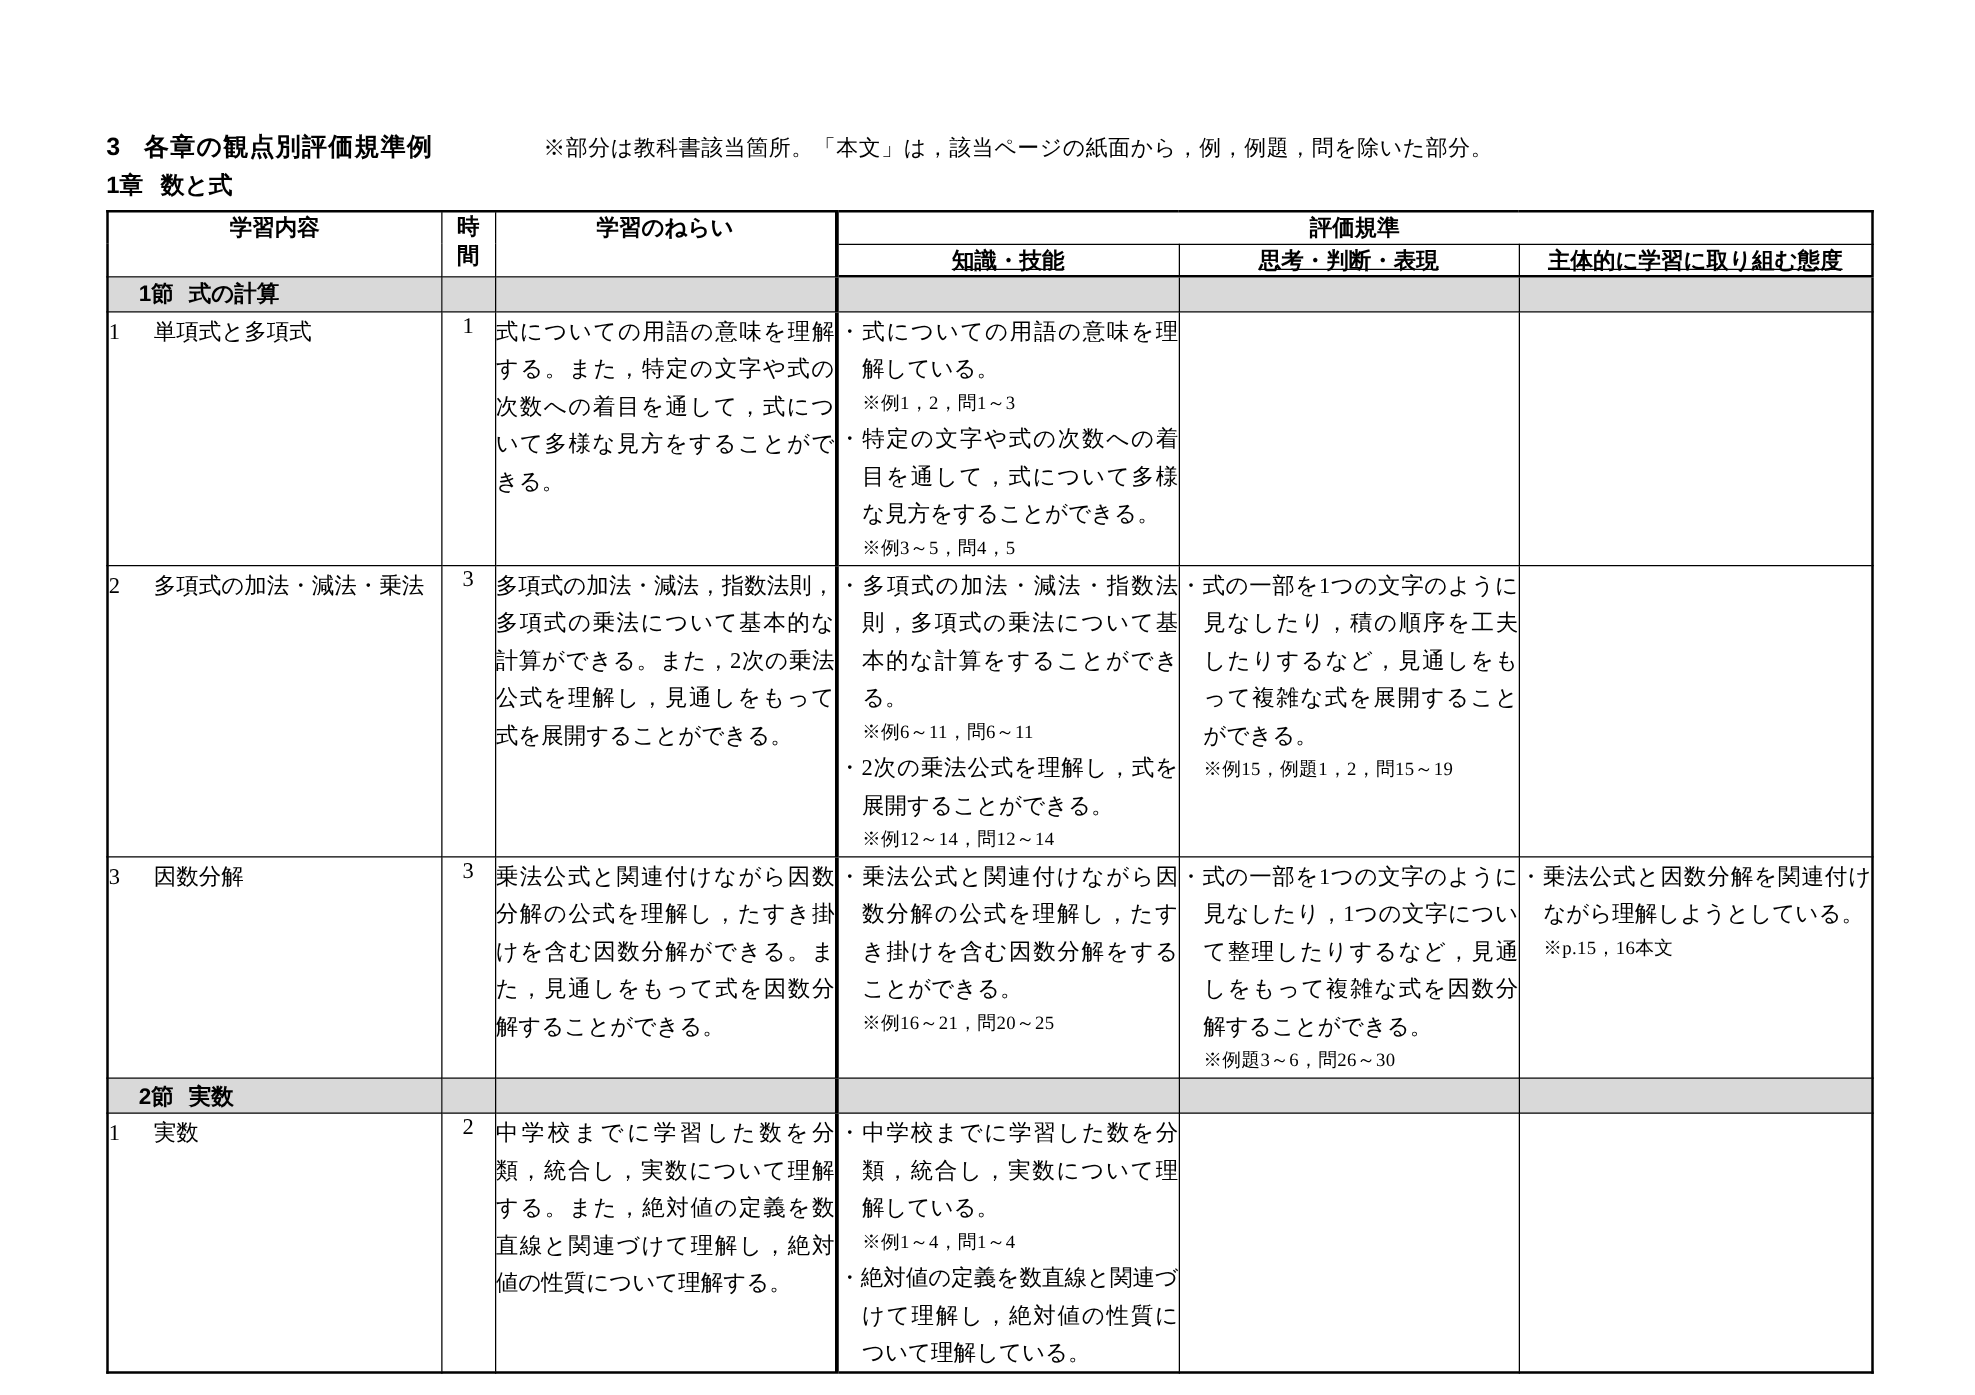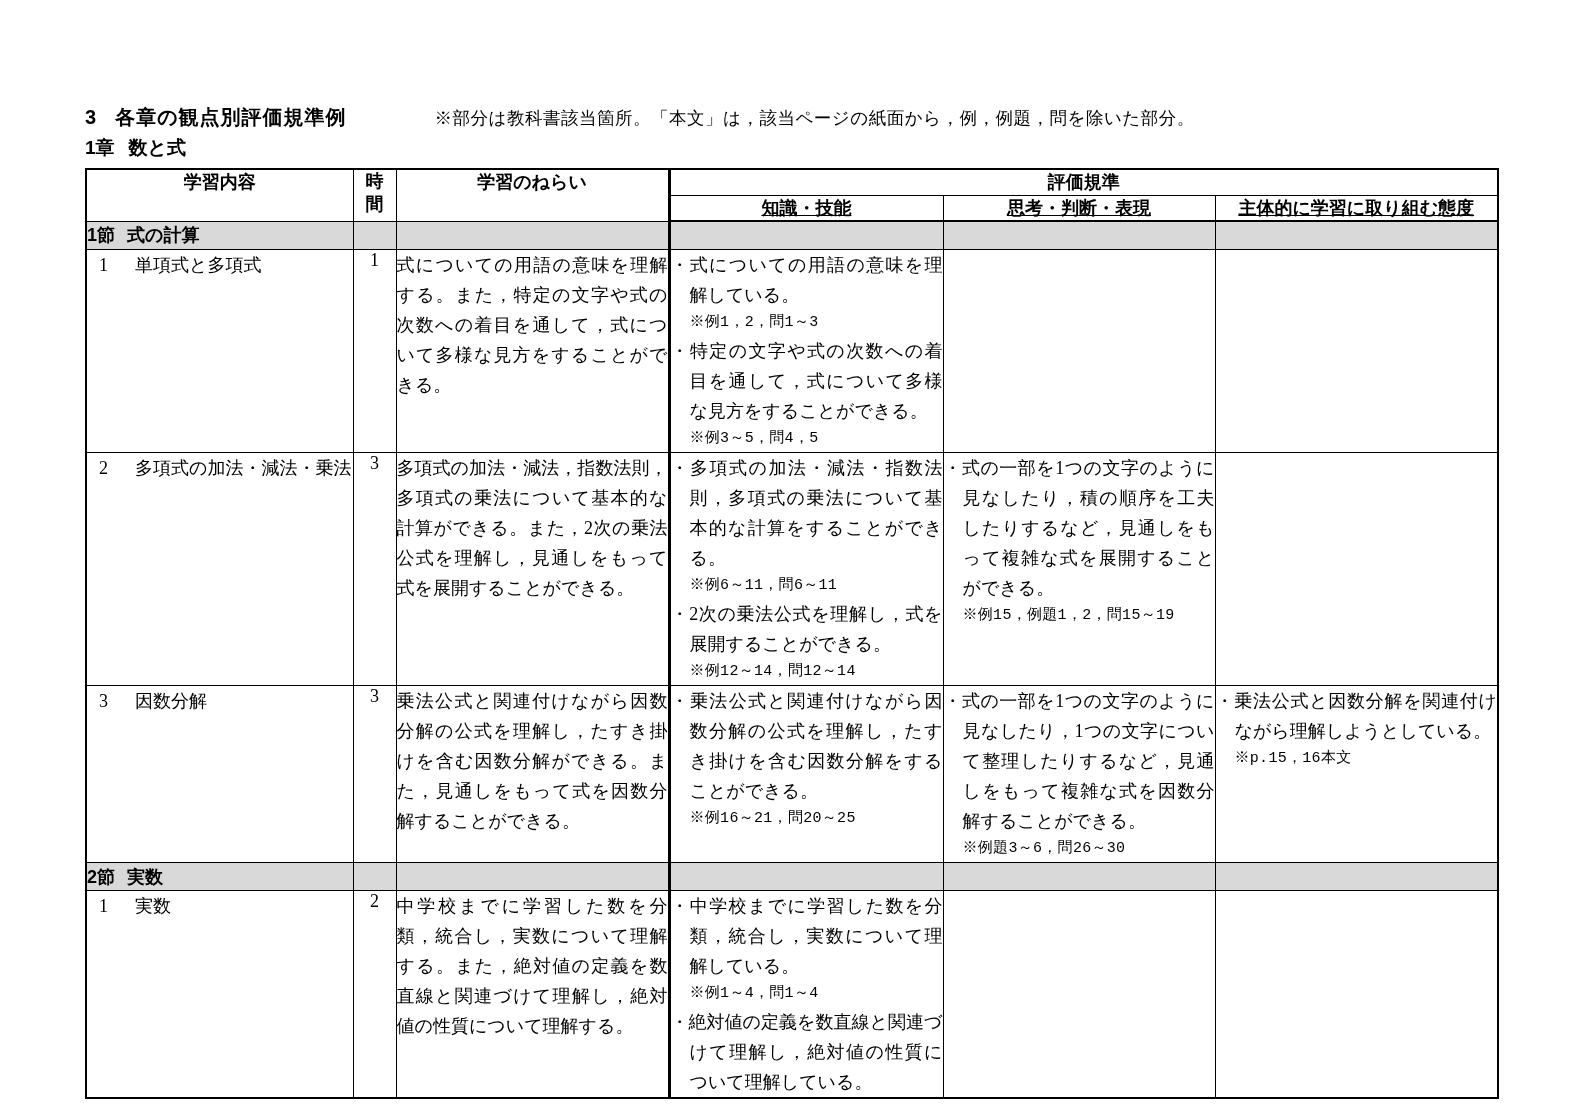--- a/index.html
+++ b/index.html
@@ -77,57 +77,56 @@
     height: 27px;
     vertical-align: middle;
   }
   td.section-label {
     font-family: "Liberation Sans", "DejaVu Sans", sans-serif;
     font-weight: bold;
     font-size: 18px;
     padding-left: 10px;
     white-space: nowrap;
   }
-  td.section-label .s-num { margin-right: 12px; }
+  td.section-label .s-num { margin-right: 12px; margin-left: 24px; }
   
   tr.r1 { height: 181px; }
   tr.r2 { height: 187px; }
   tr.r3 { height: 170px; }
   tr.r4 { height: 186px; padding-left: 18px; }
   td.cell {
     font-size: 18px;
     line-height: 30px;
     text-align: justify;
     text-justify: inter-character;
     padding: 2px 7px 2px 8px;
   }
   td.cell-content { padding-left: 13px; }
   .item-line {
     padding-left: 36px;
     text-indent: 0;
-    margin-left: 12px;
   }
   .item-no {
     display: inline-block;
     width: 36px;
     margin-left: -36px;
     text-indent: 0;
   }
   td.cell-hours {
     font-size: 18px;
     text-align: center;
     padding-top: 2px;
   }
   .bullet {
     padding-left: 19px;
     text-indent: -19px;
   }
   .bullet::before { content: "・"; }
   .ref-note {
-    font-family: Liberation Mono, monospace;
+    font-family: Liberation Serif, serif;
     font-size: 15px;
     line-height: 26px;
     text-indent: 0;
     text-align: left;
     letter-spacing: 0.3px;
   }
   .ref-note:empty { display: none; }
 </style>
 </head>
 <body>

